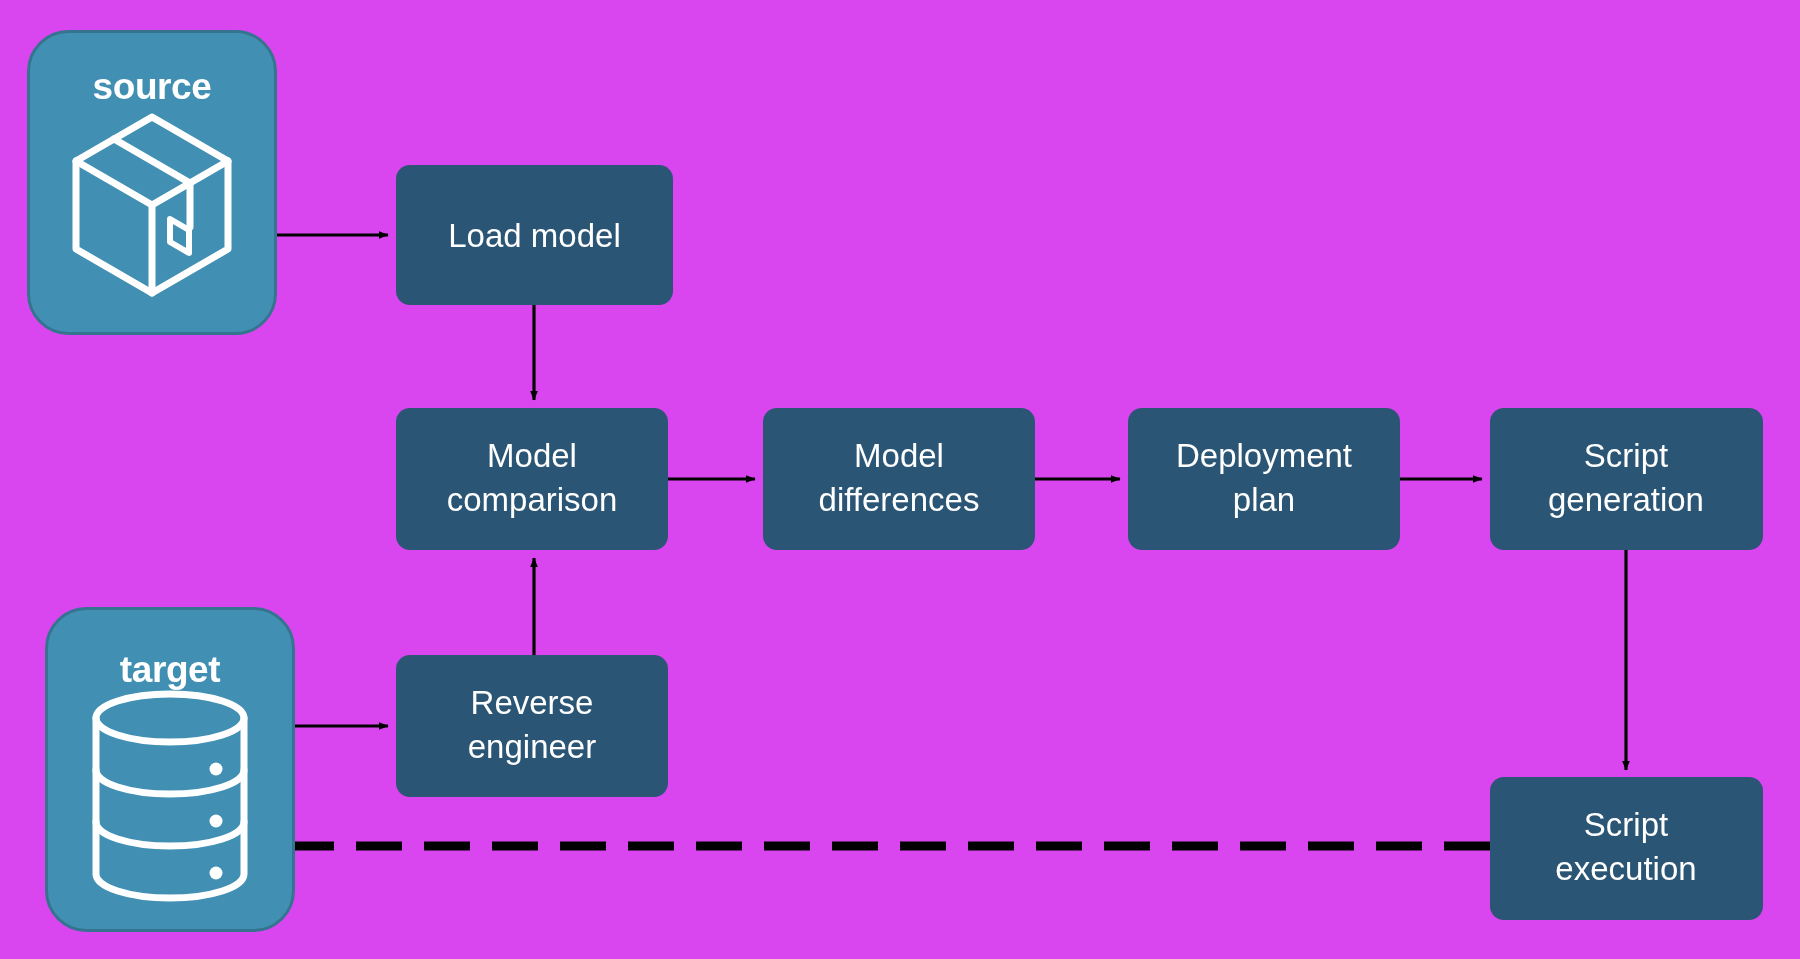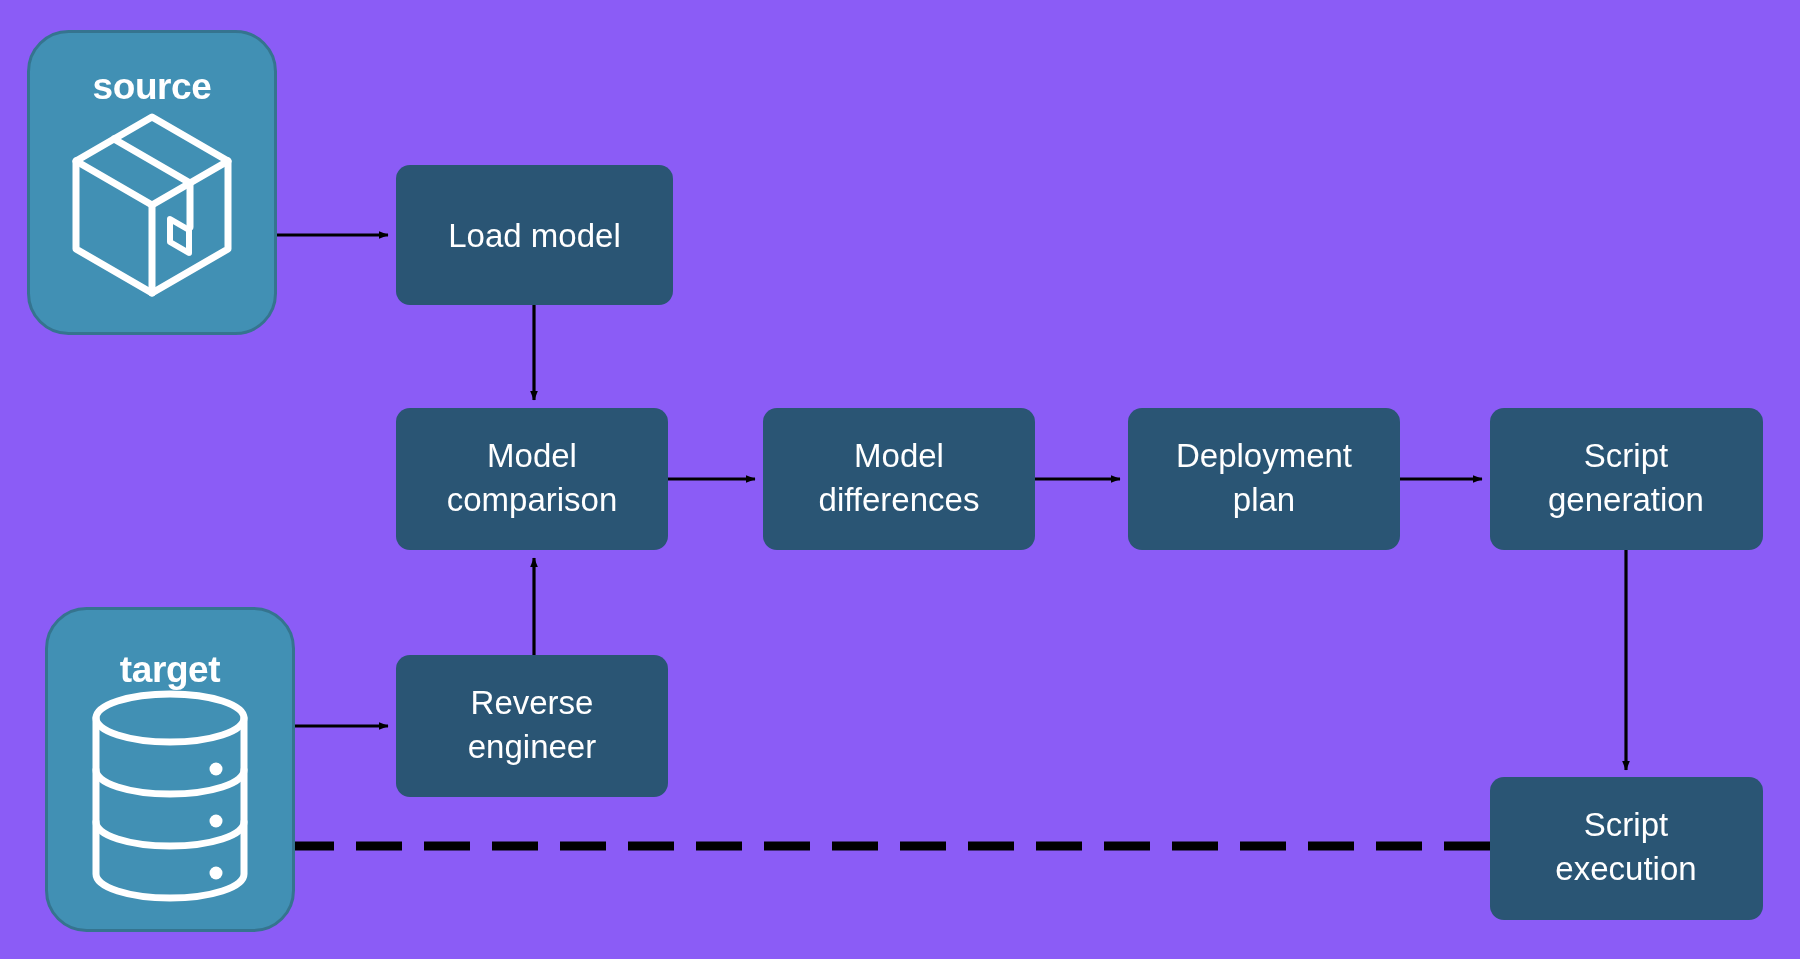--- a/index.html
+++ b/index.html
@@ -10,21 +10,21 @@
   body {
     width: 1800px;
     height: 959px;
     font-family: "Liberation Sans", sans-serif;
     overflow: hidden;
   }
   #canvas {
     position: relative;
     width: 1800px;
     height: 959px;
-    background: #8b5cf6;
+    background: #d946ef;
   }
   svg.diagram {
     position: absolute;
     top: 0;
     left: 0;
     width: 1800px;
     height: 959px;
   }
   .node-label {
     font-family: "Liberation Sans", sans-serif;

